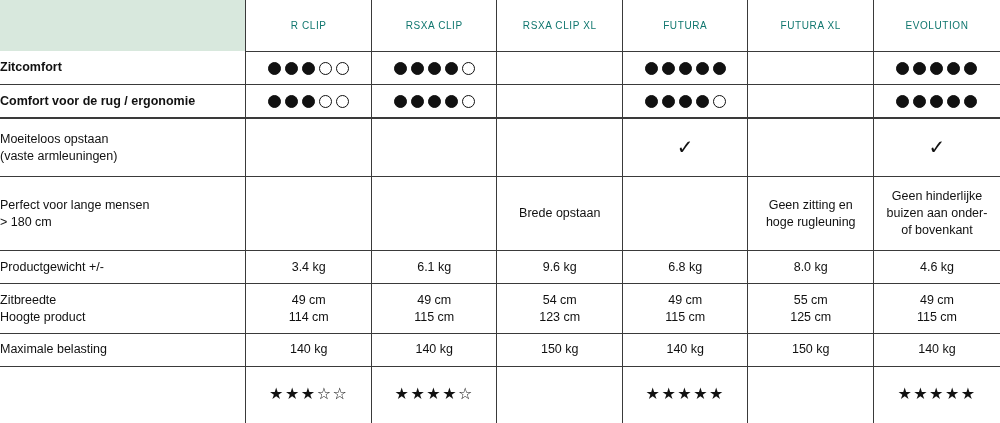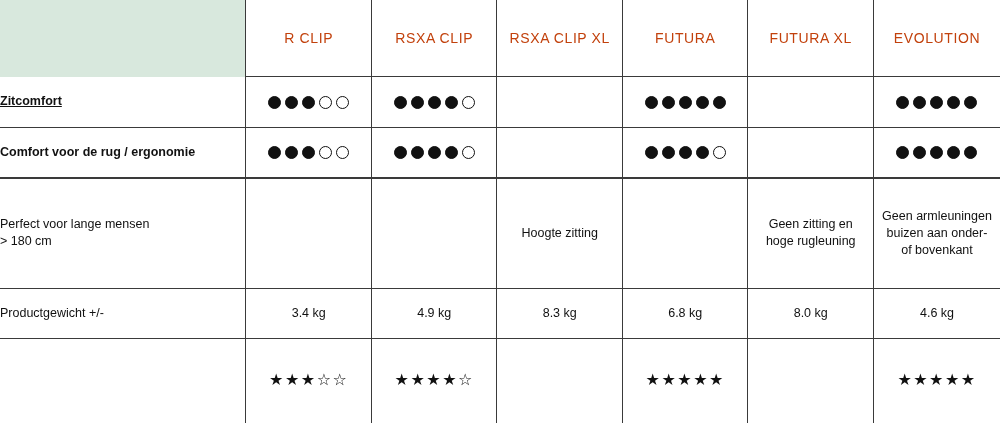--- a/index.html
+++ b/index.html
@@ -37,23 +37,23 @@
   col.c-prod-wide { width: 126px; }
 
   
   .hdr-row { height: 50px; }
   .hdr-label-cell {
     background: #d8e8dd;
     border: 0;
   }
   .hdr-cell {
     text-align: center;
-    font-size: 14px;
+    font-size: 10px;
     letter-spacing: 0.6px;
-    color: #c2410c;
+    color: #0f766e;
     font-weight: bold;
     border-left: 1px solid #3a3a3a;
     border-bottom: 1px solid #3a3a3a;
     background: #ffffff;
     padding-bottom: 2px;
   }
   .hdr-cell.first-prod { border-left: 1px solid #3a3a3a; }
 
   
   .row-label {
@@ -107,21 +107,21 @@
     display: inline-block;
     white-space: nowrap;
     font-size: 16px;
     letter-spacing: 1.5px;
     font-family: "DejaVu Sans", sans-serif;
     line-height: 1;
     color: #111;
   }
 
   
-  .r-zitcomfort { height: 33px; text-decoration: underline; }
+  .r-zitcomfort { height: 33px; }
   .r-rug { height: 33px; }
   .r-opstaan { height: 57px; }
   .r-lange { height: 72px; }
   .r-gewicht { height: 33px; border-radius: 12px; }
   .r-zitbreedte { height: 48px; }
   .r-belasting { height: 33px; }
   .r-stars { height: 55px; }
 
   .multi-line { white-space: pre-line; }
 
@@ -167,46 +167,81 @@
     <tr class="r-rug thick-div">
       <td class="row-label bold">Comfort voor de rug / ergonomie</td>
       <td class="data-cell"><span class="dots"><span class="dot filled"></span><span class="dot filled"></span><span class="dot filled"></span><span class="dot empty"></span><span class="dot empty"></span></span></td>
       <td class="data-cell"><span class="dots"><span class="dot filled"></span><span class="dot filled"></span><span class="dot filled"></span><span class="dot filled"></span><span class="dot empty"></span></span></td>
       <td class="data-cell"><span class="dots"></span></td>
       <td class="data-cell"><span class="dots"><span class="dot filled"></span><span class="dot filled"></span><span class="dot filled"></span><span class="dot filled"></span><span class="dot empty"></span></span></td>
       <td class="data-cell"><span class="dots"></span></td>
       <td class="data-cell"><span class="dots"><span class="dot filled"></span><span class="dot filled"></span><span class="dot filled"></span><span class="dot filled"></span><span class="dot filled"></span></span></td>
     </tr>
 
+    <tr class="r-opstaan">
+      <td class="row-label multi-line">Moeiteloos opstaan
+(vaste armleuningen)</td>
+      <td class="data-cell"><span class="check"></span></td>
+      <td class="data-cell"><span class="check"></span></td>
+      <td class="data-cell"><span class="check"></span></td>
+      <td class="data-cell"><span class="check">✓</span></td>
+      <td class="data-cell"><span class="check"></span></td>
+      <td class="data-cell"><span class="check">✓</span></td>
+    </tr>
 
     <tr class="r-lange">
       <td class="row-label multi-line">Perfect voor lange mensen
 &gt; 180 cm</td>
       <td class="data-cell multi-line"></td>
       <td class="data-cell multi-line"></td>
-      <td class="data-cell multi-line">Hoogte zitting</td>
+      <td class="data-cell multi-line">Brede opstaan</td>
       <td class="data-cell multi-line"></td>
       <td class="data-cell multi-line">Geen zitting en
 hoge rugleuning</td>
-      <td class="data-cell multi-line">Geen armleuningen
+      <td class="data-cell multi-line">Geen hinderlijke
 buizen aan onder-
 of bovenkant</td>
     </tr>
 
     <tr class="r-gewicht">
       <td class="row-label">Productgewicht +/-</td>
       <td class="data-cell multi-line">3.4 kg</td>
-      <td class="data-cell multi-line">4.9 kg</td>
-      <td class="data-cell multi-line">8.3 kg</td>
+      <td class="data-cell multi-line">6.1 kg</td>
+      <td class="data-cell multi-line">9.6 kg</td>
       <td class="data-cell multi-line">6.8 kg</td>
       <td class="data-cell multi-line">8.0 kg</td>
       <td class="data-cell multi-line">4.6 kg</td>
     </tr>
 
-
+    <tr class="r-zitbreedte">
+      <td class="row-label multi-line">Zitbreedte
+Hoogte product</td>
+      <td class="data-cell multi-line">49 cm
+114 cm</td>
+      <td class="data-cell multi-line">49 cm
+115 cm</td>
+      <td class="data-cell multi-line">54 cm
+123 cm</td>
+      <td class="data-cell multi-line">49 cm
+115 cm</td>
+      <td class="data-cell multi-line">55 cm
+125 cm</td>
+      <td class="data-cell multi-line">49 cm
+115 cm</td>
+    </tr>
+
+    <tr class="r-belasting">
+      <td class="row-label">Maximale belasting</td>
+      <td class="data-cell multi-line">140 kg</td>
+      <td class="data-cell multi-line">140 kg</td>
+      <td class="data-cell multi-line">150 kg</td>
+      <td class="data-cell multi-line">140 kg</td>
+      <td class="data-cell multi-line">150 kg</td>
+      <td class="data-cell multi-line">140 kg</td>
+    </tr>
 
     <tr class="r-stars">
       <td class="row-label no-bottom"></td>
       <td class="data-cell no-bottom"><span class="stars">★★★☆☆</span></td>
       <td class="data-cell no-bottom"><span class="stars">★★★★☆</span></td>
       <td class="data-cell no-bottom"><span class="stars"></span></td>
       <td class="data-cell no-bottom"><span class="stars">★★★★★</span></td>
       <td class="data-cell no-bottom"><span class="stars"></span></td>
       <td class="data-cell no-bottom"><span class="stars">★★★★★</span></td>
     </tr>

